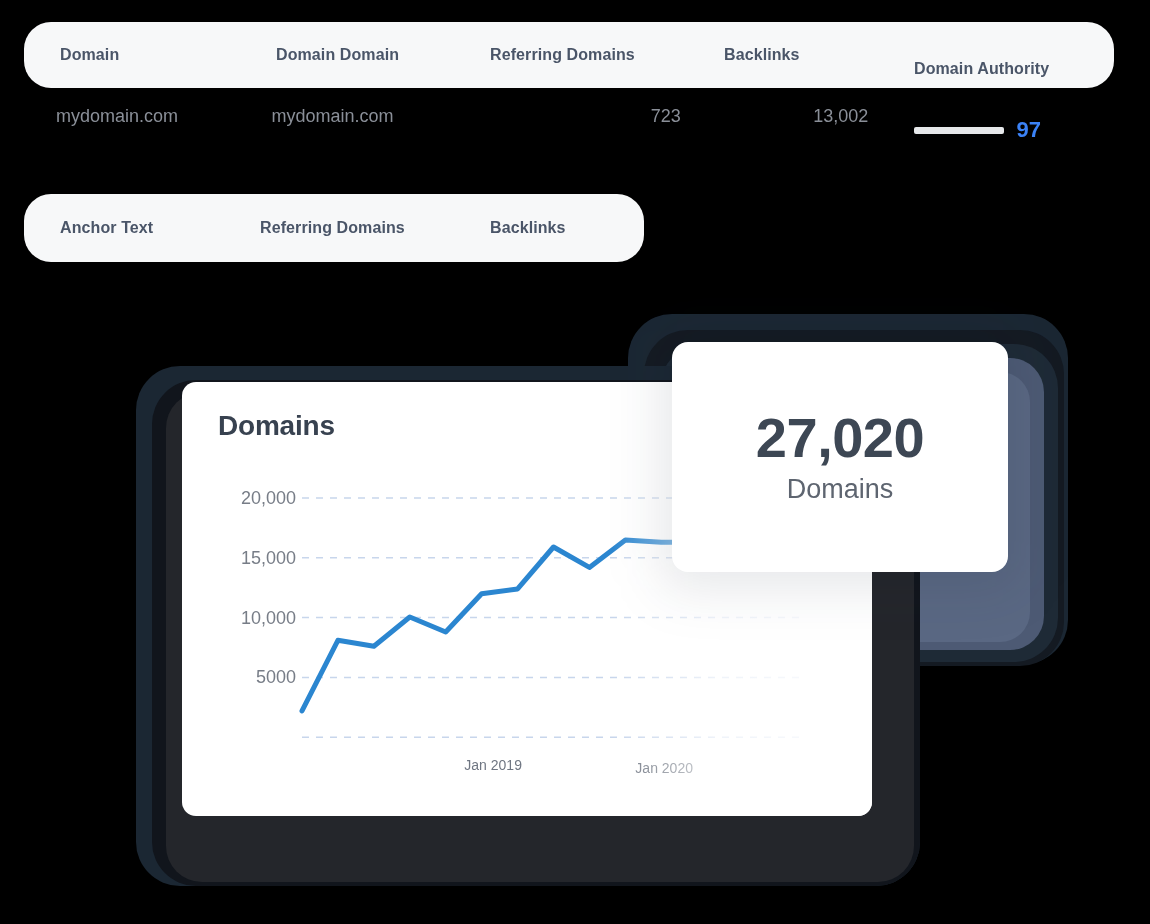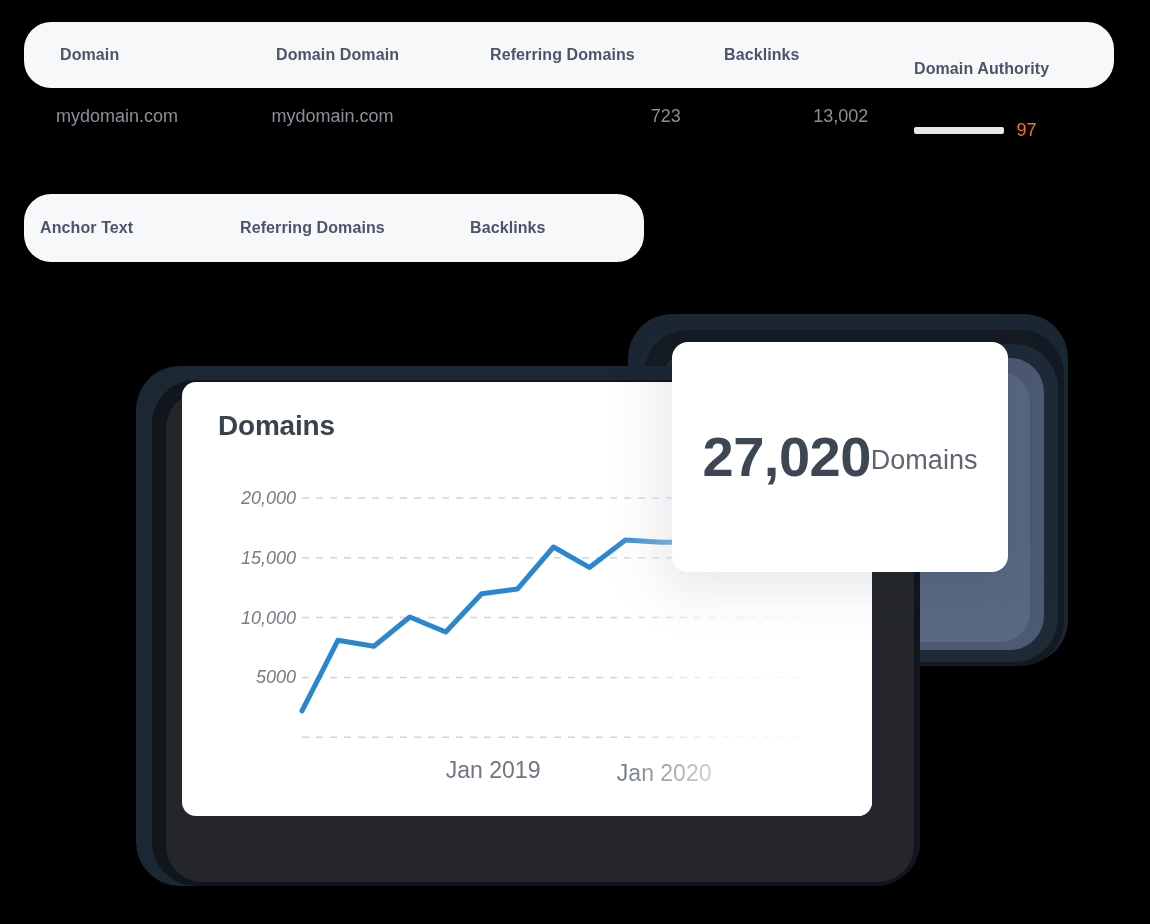--- a/index.html
+++ b/index.html
@@ -68,25 +68,25 @@
     height: 7px;
     border-radius: 2px;
     background: #e6e8ea;
     overflow: hidden;
   }
   .bar-fill {
     height: 100%;
     background: #aed45a;
     border-radius: 2px;
   }
-  .da-value { font-size: 18px; color: #f97316; }
+  .da-value { font-size: 22px; color: #3b82f6; font-weight: bold; }
 
   
   #table-anchors { left: 24px; top: 194px; width: 620px; }
-  #table-anchors .thead { height: 68px; padding: 0 0 0 16px; }
+  #table-anchors .thead { height: 68px; padding: 0 0 0 36px; }
   #table-anchors .trow  { height: 56px; padding: 0 0 0 32px; }
   .a1 { width: 200px; }
   .a2 { width: 230px; }
   .a3 { width: 130px; }
 
   
   .frame {
     position: absolute;
     border-radius: 44px;
   }
@@ -137,26 +137,25 @@
     font-size: 18px;
     color: #777d87;
     white-space: nowrap;
   }
   #ylabels {
     position: absolute;
     left: 26px;
     top: 0;
     width: 88px;
     height: 434px;
-    font-style: italic;
   }
   .xlabel {
     position: absolute;
     transform: translateX(-50%);
-    font-size: 23px;
+    font-size: 14px;
     color: #6f7682;
     white-space: nowrap;
   }
   
   #plot-fade {
     position: absolute;
     left: 430px;
     top: 0;
     width: 260px;
     height: 434px;
@@ -179,20 +178,21 @@
   
   #stat-card {
     position: absolute;
     left: 672px;
     top: 342px;
     width: 336px;
     height: 230px;
     background: #ffffff;
     border-radius: 16px;
     display: flex;
+    flex-direction: column;
     align-items: center;
     justify-content: center;
   }
   #stat-value {
     font-size: 56px;
     font-weight: bold;
     color: #3d4754;
     letter-spacing: -0.5px;
     line-height: 1.05;
   }

